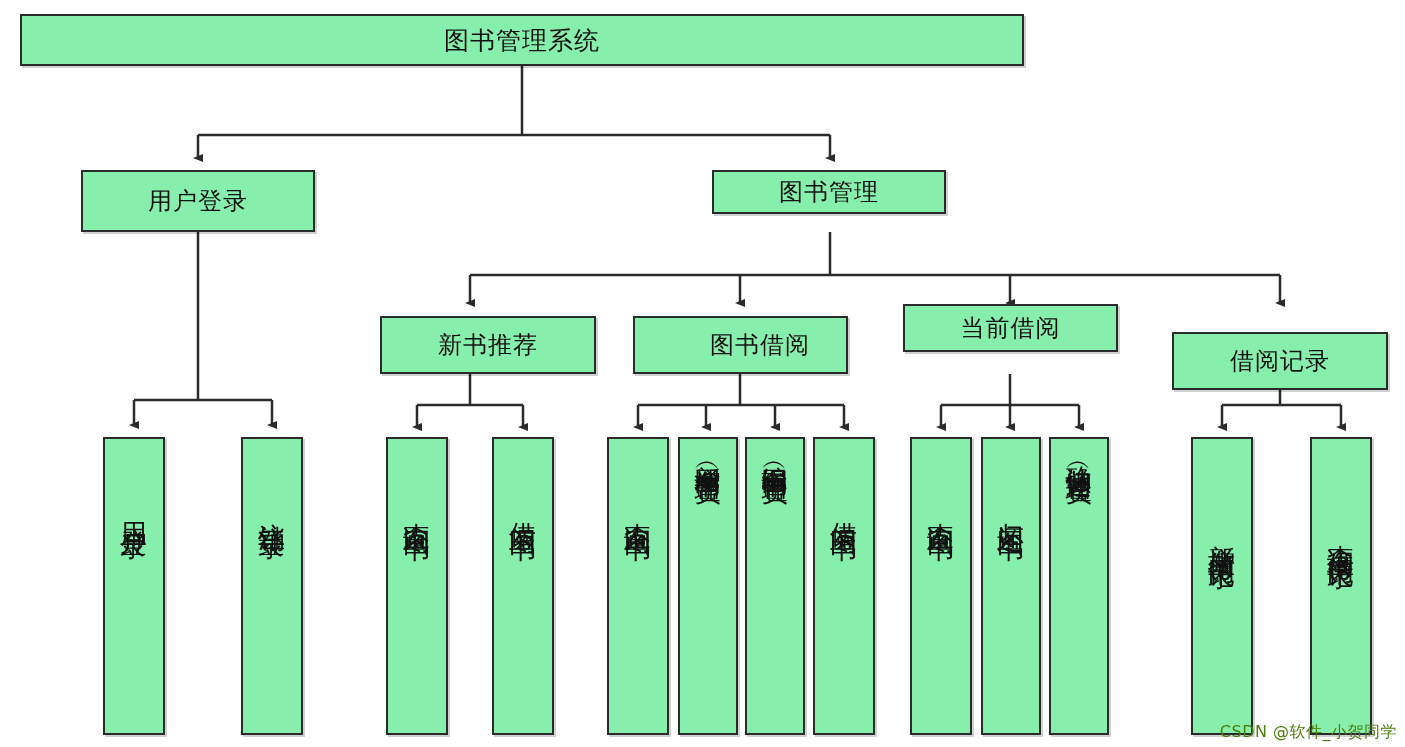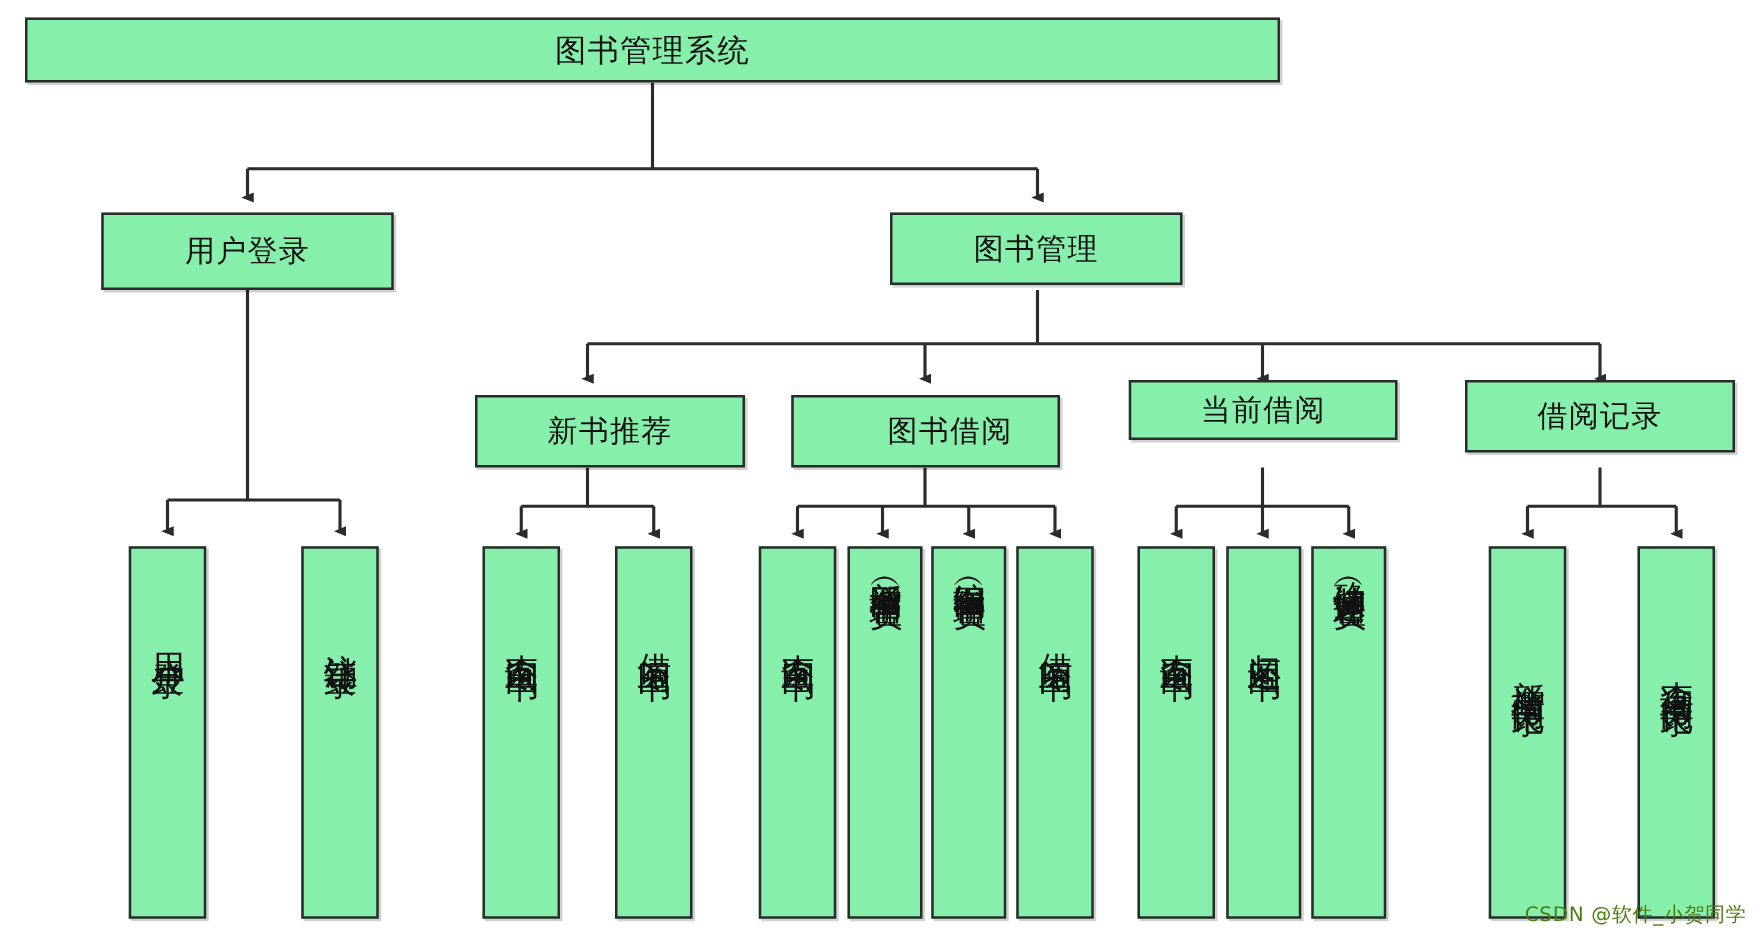--- a/index.html
+++ b/index.html
@@ -118,34 +118,34 @@
     </g>
   </svg>
 
   <div class="node h-node root" style="left:20px;top:14px;width:1004px;height:52px;">
     <span class="lbl">图书管理系统</span>
   </div>
 
   <div class="node h-node" style="left:81px;top:170px;width:234px;height:62px;">
     <span class="lbl">用户登录</span>
   </div>
-  <div class="node h-node" style="left:712px;top:170px;width:234px;height:58px;">
+  <div class="node h-node" style="left:712px;top:170px;width:234px;height:44px;">
     <span class="lbl">图书管理</span>
   </div>
 
   <div class="node h-node" style="left:380px;top:316px;width:216px;height:58px;">
     <span class="lbl">新书推荐</span>
   </div>
   <div class="node h-node" style="left:633px;top:316px;width:215px;height:58px;padding-left:39px;">
     <span class="lbl">图书借阅</span>
   </div>
   <div class="node h-node" style="left:903px;top:304px;width:215px;height:48px;">
     <span class="lbl">当前借阅</span>
   </div>
-  <div class="node h-node" style="left:1172px;top:304px;width:216px;height:58px;">
+  <div class="node h-node" style="left:1172px;top:332px;width:216px;height:58px;">
     <span class="lbl">借阅记录</span>
   </div>
 
   <div class="node leaf pad" style="left:103px;top:437px;width:62px;height:298px;">
     <span class="lbl">用户登录</span>
   </div>
   <div class="node leaf pad" style="left:241px;top:437px;width:62px;height:298px;">
     <span class="lbl">注销登录</span>
   </div>
 

